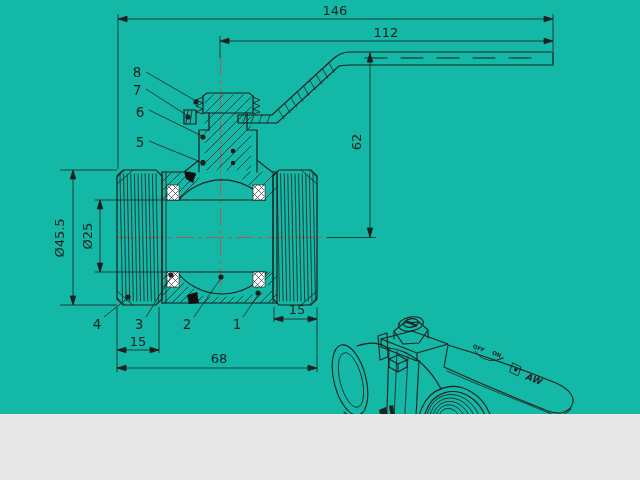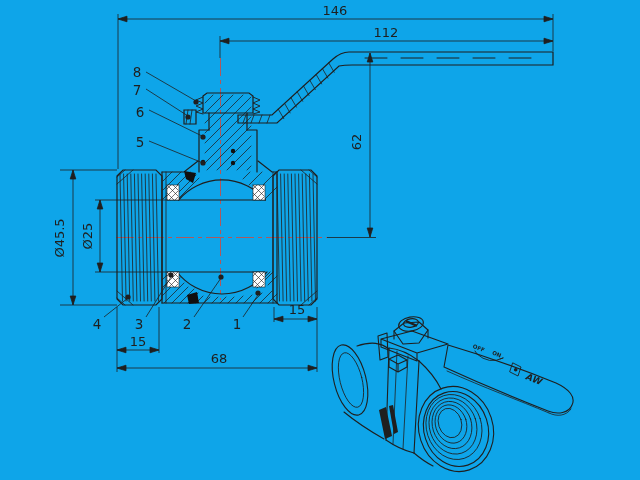--- a/index.html
+++ b/index.html
@@ -1,16 +1,16 @@
 <!DOCTYPE html>
 <html><head>
 <meta charset="utf-8">
 <style>
   html,body{margin:0;padding:0;background:#e8e8e8;}
-  .stage{position:relative;width:640px;height:480px;background:#0ea5e9;overflow:hidden;
+  .stage{position:relative;width:640px;height:414px;background:#14b8a6;overflow:hidden;
          font-family:"DejaVu Sans", sans-serif;}
   svg{position:absolute;left:0;top:0;}
   text{font-family:"DejaVu Sans", sans-serif;}
   .dimtxt{font-size:13px;}
   .callouttxt{font-size:13.5px;}
   .tinytxt{font-size:5.5px;font-weight:bold;}
   .brandtxt{font-size:9px;font-weight:bold;font-style:italic;}
 </style>
 </head>
 <body>

